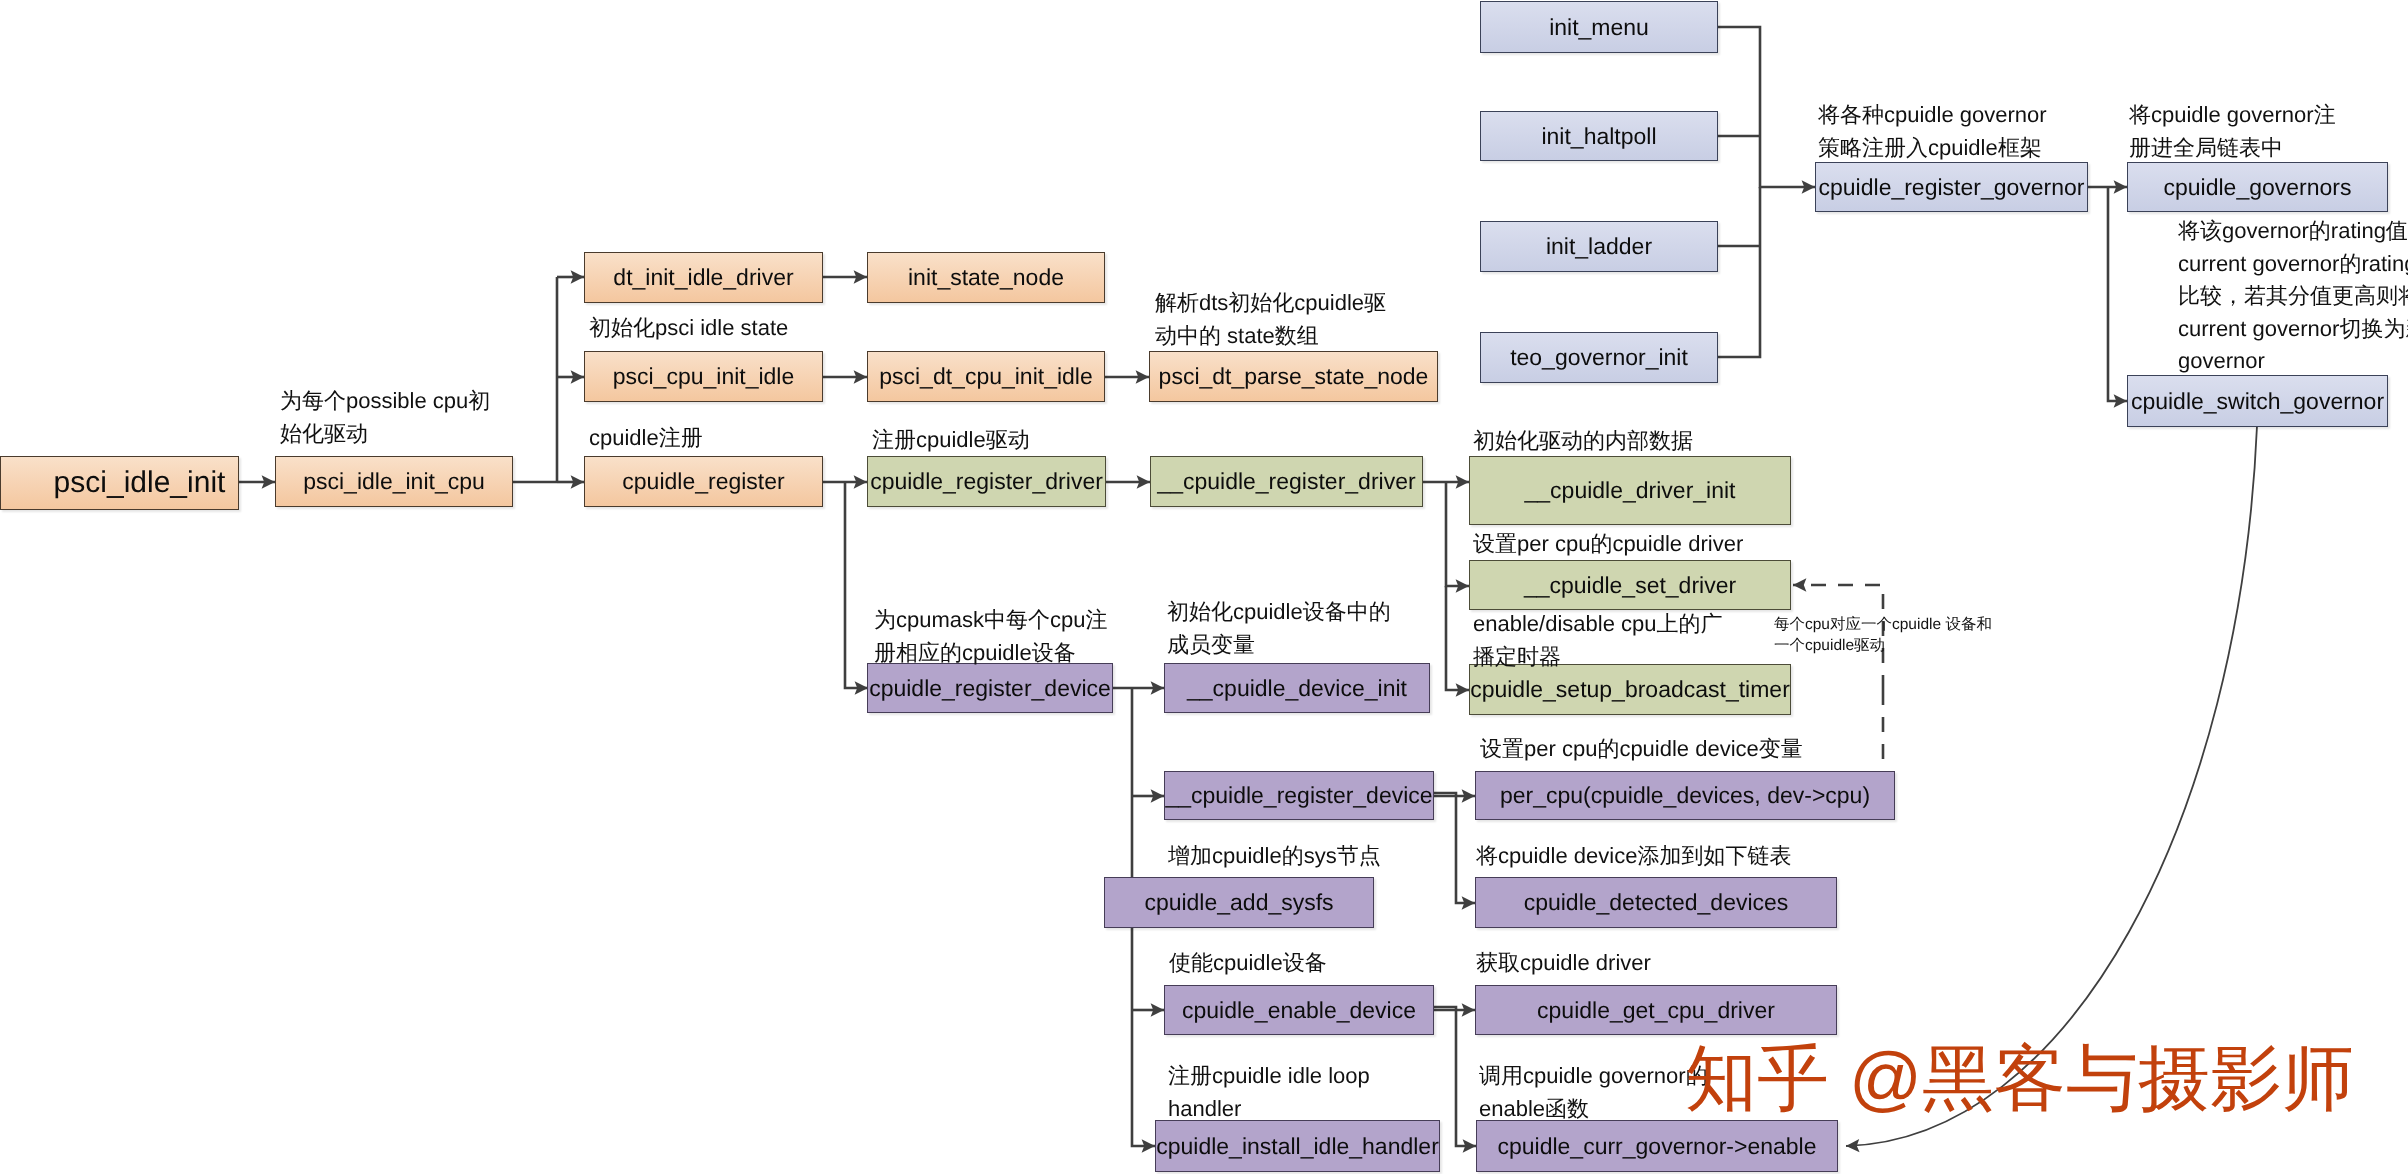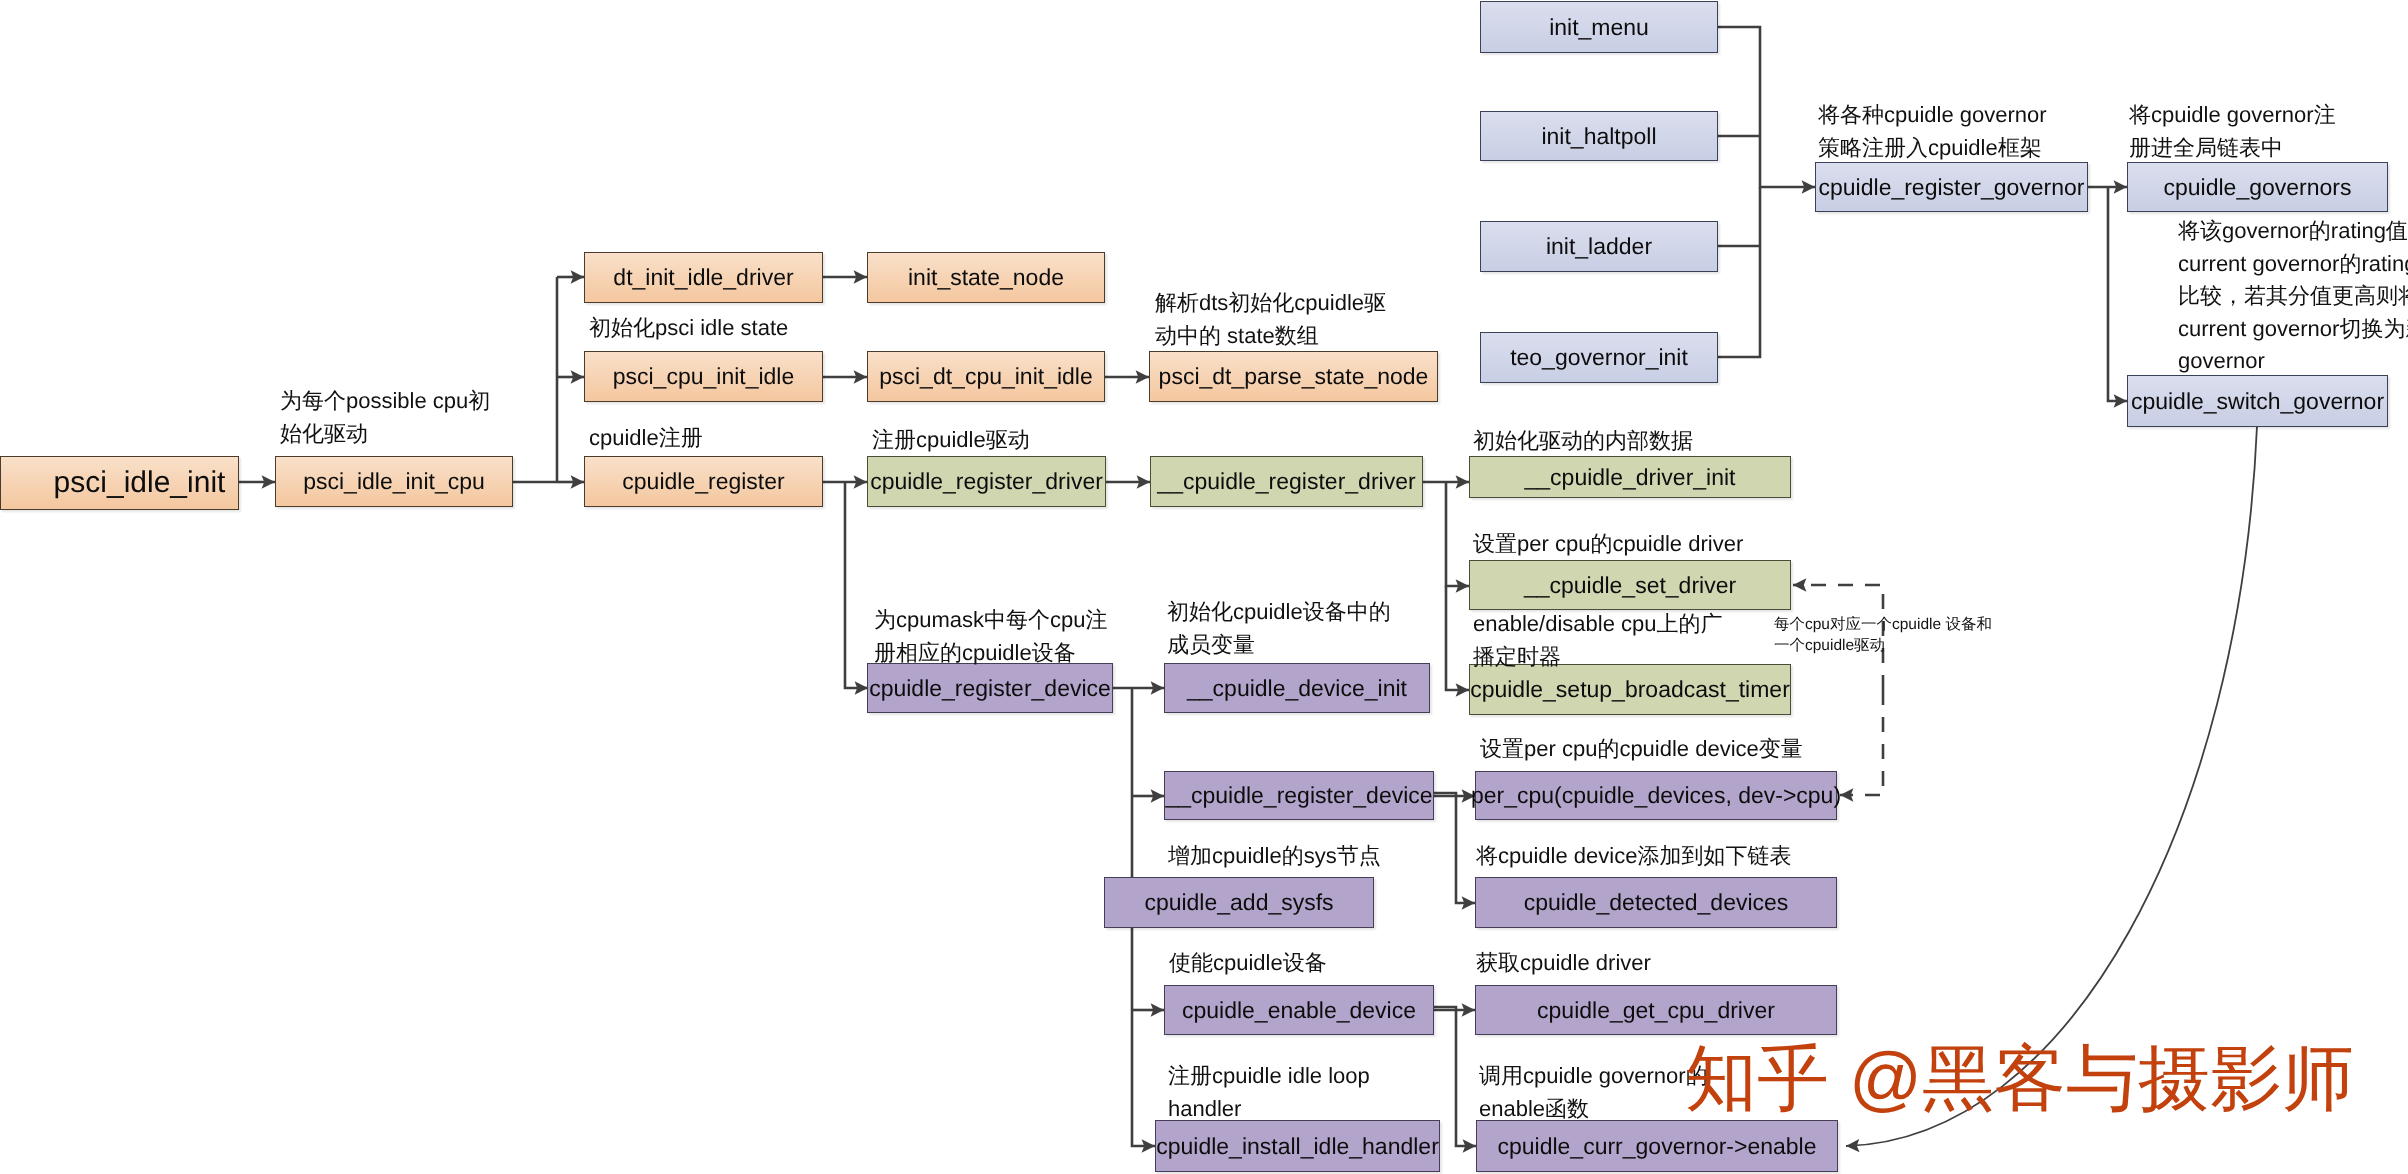--- a/index.html
+++ b/index.html
@@ -74,27 +74,27 @@
   <div class="node orange root-node" style="left:0px;top:456px;width:239px;height:54px;">psci_idle_init</div>
   <div class="node orange" style="left:275px;top:456px;width:238px;height:51px;">psci_idle_init_cpu</div>
   <div class="node orange" style="left:584px;top:252px;width:239px;height:51px;">dt_init_idle_driver</div>
   <div class="node orange" style="left:867px;top:252px;width:238px;height:51px;">init_state_node</div>
   <div class="node orange" style="left:584px;top:351px;width:239px;height:51px;">psci_cpu_init_idle</div>
   <div class="node orange" style="left:867px;top:351px;width:238px;height:51px;">psci_dt_cpu_init_idle</div>
   <div class="node orange" style="left:1149px;top:351px;width:289px;height:51px;">psci_dt_parse_state_node</div>
   <div class="node orange" style="left:584px;top:456px;width:239px;height:51px;">cpuidle_register</div>
   <div class="node green" style="left:867px;top:456px;width:239px;height:51px;">cpuidle_register_driver</div>
   <div class="node green" style="left:1150px;top:456px;width:273px;height:51px;">__cpuidle_register_driver</div>
-  <div class="node green" style="left:1469px;top:456px;width:322px;height:42px;">__cpuidle_driver_init</div>
+  <div class="node green" style="left:1469px;top:456px;width:322px;height:69px;">__cpuidle_driver_init</div>
   <div class="node green" style="left:1469px;top:560px;width:322px;height:50px;">__cpuidle_set_driver</div>
   <div class="node green" style="left:1469px;top:664px;width:322px;height:51px;">cpuidle_setup_broadcast_timer</div>
   <div class="node purple" style="left:867px;top:663px;width:246px;height:50px;">cpuidle_register_device</div>
   <div class="node purple" style="left:1164px;top:663px;width:266px;height:50px;">__cpuidle_device_init</div>
   <div class="node purple" style="left:1164px;top:771px;width:270px;height:49px;">__cpuidle_register_device</div>
-  <div class="node purple" style="left:1475px;top:771px;width:362px;height:49px;">per_cpu(cpuidle_devices, dev-&gt;cpu)</div>
+  <div class="node purple" style="left:1475px;top:771px;width:420px;height:49px;">per_cpu(cpuidle_devices, dev-&gt;cpu)</div>
   <div class="node purple" style="left:1104px;top:877px;width:270px;height:51px;">cpuidle_add_sysfs</div>
   <div class="node purple" style="left:1475px;top:877px;width:362px;height:51px;">cpuidle_detected_devices</div>
   <div class="node purple" style="left:1164px;top:985px;width:270px;height:50px;">cpuidle_enable_device</div>
   <div class="node purple" style="left:1475px;top:985px;width:362px;height:50px;">cpuidle_get_cpu_driver</div>
   <div class="node purple" style="left:1155px;top:1120px;width:285px;height:52px;">cpuidle_install_idle_handler</div>
   <div class="node purple" style="left:1476px;top:1120px;width:362px;height:52px;">cpuidle_curr_governor-&gt;enable</div>
   <div class="node blue" style="left:1480px;top:1px;width:238px;height:52px;">init_menu</div>
   <div class="node blue" style="left:1480px;top:111px;width:238px;height:50px;">init_haltpoll</div>
   <div class="node blue" style="left:1480px;top:221px;width:238px;height:51px;">init_ladder</div>
   <div class="node blue" style="left:1480px;top:332px;width:238px;height:51px;">teo_governor_init</div>

